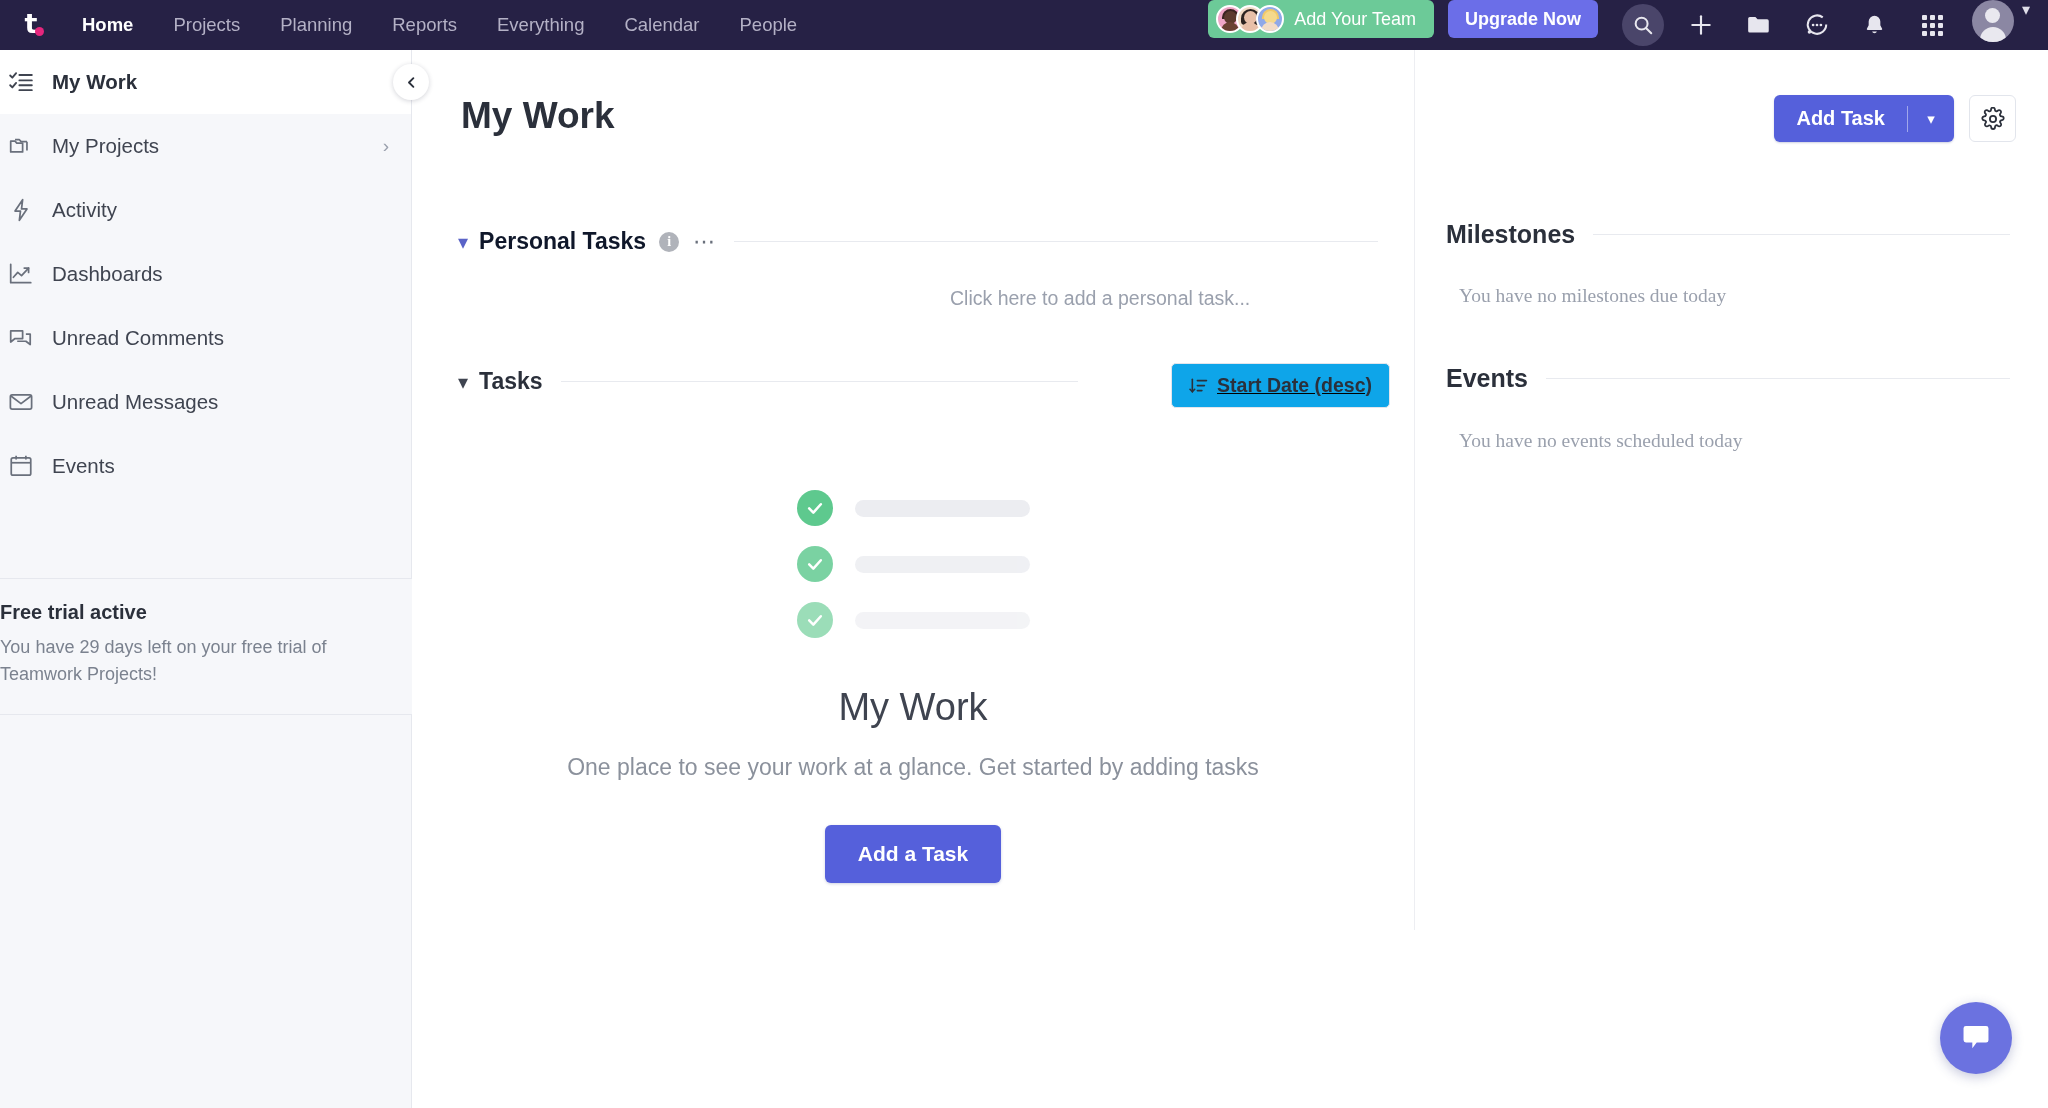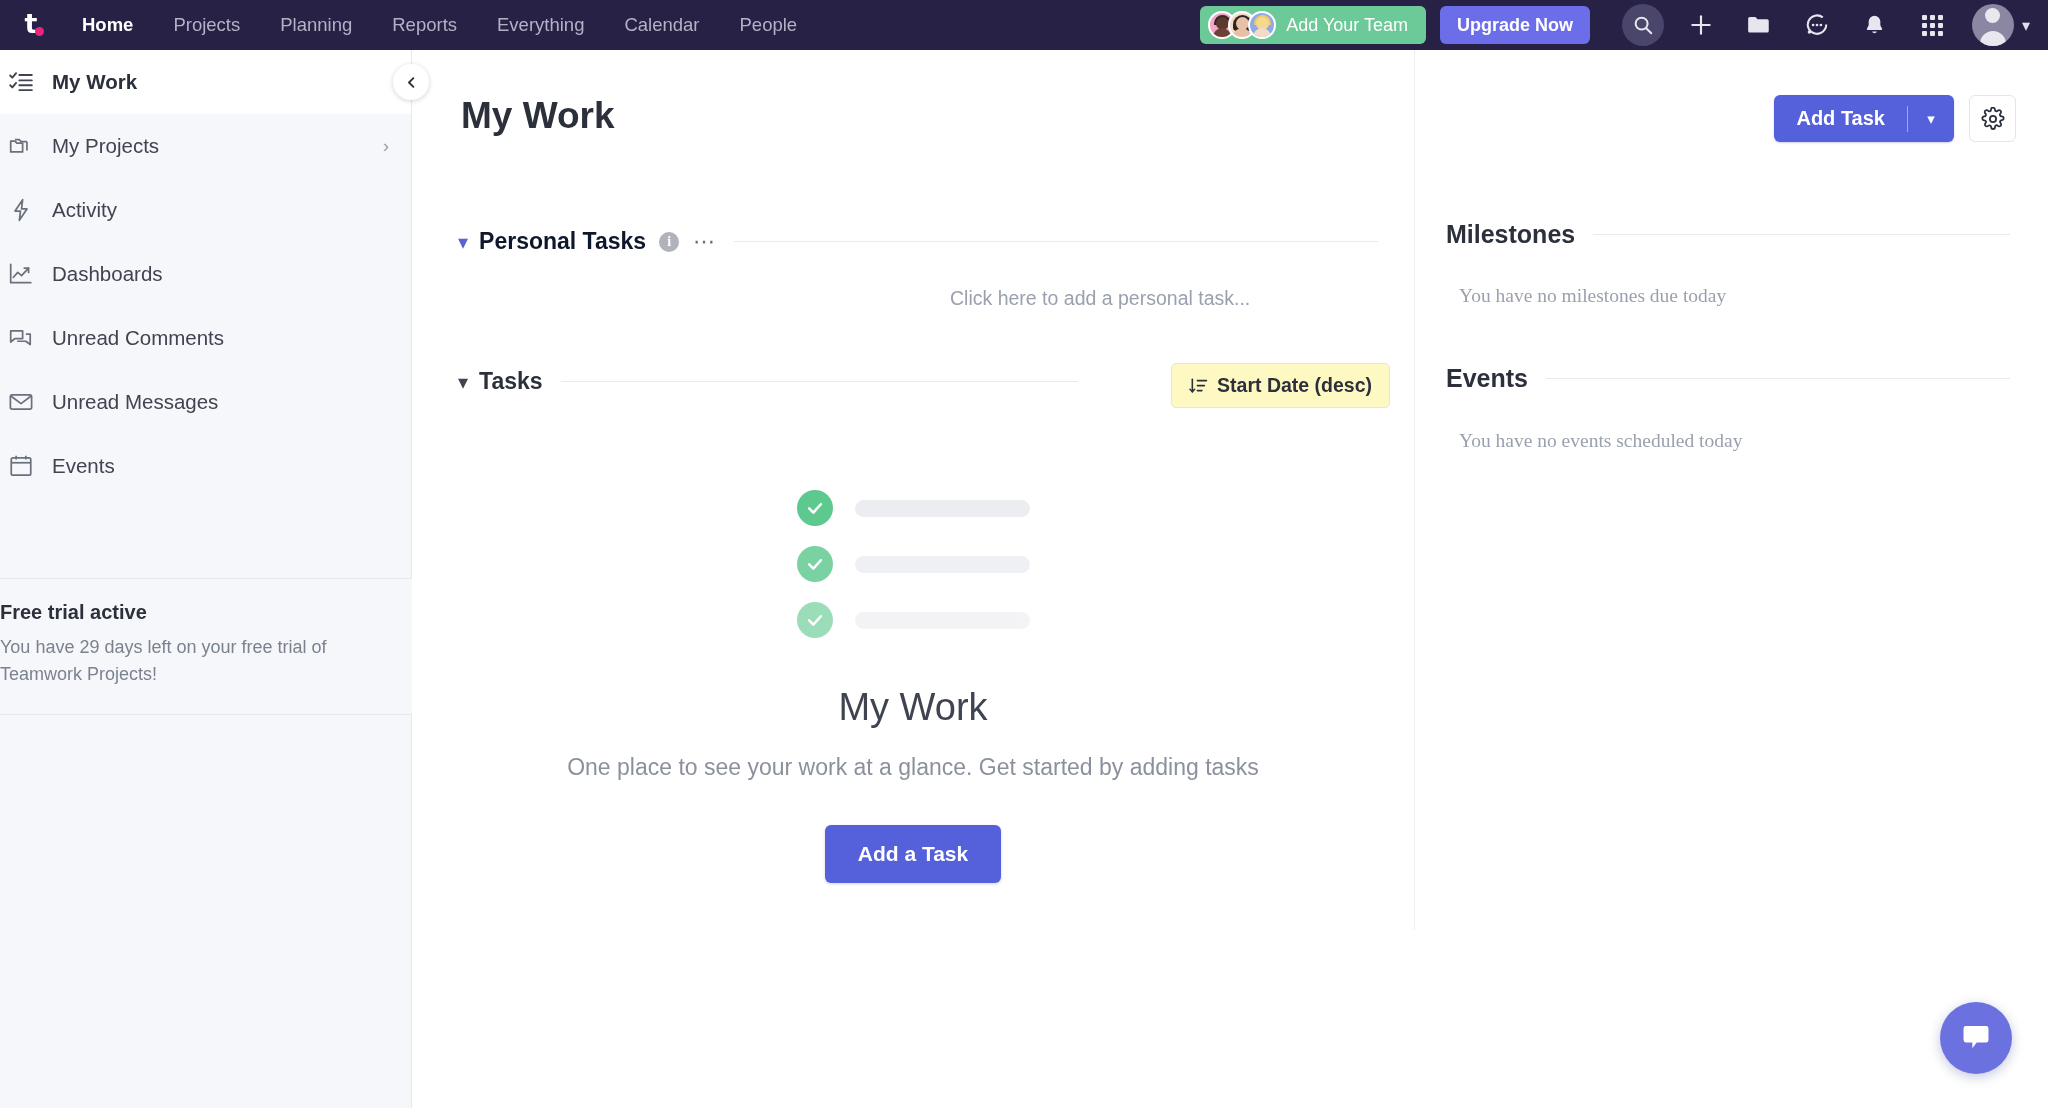--- a/index.html
+++ b/index.html
@@ -35,21 +35,21 @@
   }
   .nav-links { display: flex; align-items: center; height: 66px; }
   .nav-link {
     color: #b4b1c6; font-size: 18.5px; padding: 0 20px;
     line-height: 50px; cursor: pointer; white-space: nowrap;
   }
   .nav-link.active { color: #ffffff; font-weight: 600; }
 
   .nav-right {
     position: absolute; right: 0; top: 0; height: 50px;
-    display: flex; align-items: center;
+    display: flex; align-items: flex-start;
   }
   .addteam-btn {
     background: #6cca98; border-radius: 6px;
     height: 38px; display: flex; align-items: center;
     padding: 0 18px 0 8px; margin-right: 14px; cursor: pointer;
   }
   .avatars { display: flex; align-items: center; margin-right: 10px; }
   .av {
     width: 28px; height: 28px; border-radius: 50%;
     border: 2px solid #ffffff; margin-right: -8px;
@@ -71,21 +71,21 @@
   .av-body { position: absolute; bottom: 0; width: 18px; height: 9px; border-radius: 9px 9px 0 0; }
   .av1 .av-body { background: #6b4233; }
   .av2 .av-body { background: #e8c0a8; }
   .av3 .av-body { background: #f2dcc6; }
   .addteam-label { color: #ffffff; font-size: 18px; font-weight: 500; white-space: nowrap; }
 
   .upgrade-btn {
     background: #6b6ee8; border-radius: 6px; height: 38px;
     display: flex; align-items: center; padding: 0 17px;
     color: #ffffff; font-size: 18px; font-weight: 600;
-    cursor: pointer; margin-right: 24px; white-space: nowrap;
+    cursor: pointer; margin-right: 16px; white-space: nowrap;
   }
   .nicon {
     width: 44px; height: 50px; display: flex;
     align-items: center; justify-content: center;
     cursor: pointer; margin: 0 7px;
   }
   .search-circle {
     width: 42px; height: 42px; border-radius: 50%;
     background: #4a456a; display: flex;
     align-items: center; justify-content: center;
@@ -205,22 +205,22 @@
   .sect-rule { flex: 1; height: 1px; background: #e8eaef; margin-left: 18px; }
 
   .addpersonal {
     position: absolute; left: 537px; top: 237px;
     font-size: 19.5px; color: #9aa0ad; cursor: text;
   }
 
   .sort-btn {
     position: absolute; right: 23px; top: 313px;
     height: 45px; border: 1px solid #e2e5ec; border-radius: 5px;
-    background: #fef9c3; display: flex; align-items: center;
-    padding: 4px 17px; cursor: pointer; white-space: nowrap;
+    background: #0ea5e9; display: flex; align-items: center;
+    padding: 4px 17px; cursor: pointer; white-space: nowrap; text-decoration: underline;
   }
   .sort-label { font-size: 19.5px; color: #2b303b; font-weight: 600; }
 
   
   .empty { position: absolute; left: 0; top: 440px; width: 1000px; text-align: center; }
   .skel-row { display: flex; align-items: center; justify-content: center; margin-bottom: 20px; }
   .check {
     width: 36px; height: 36px; border-radius: 50%;
     background: #5ec98e; display: flex; align-items: center;
     justify-content: center; margin-right: 22px; flex-shrink: 0;

